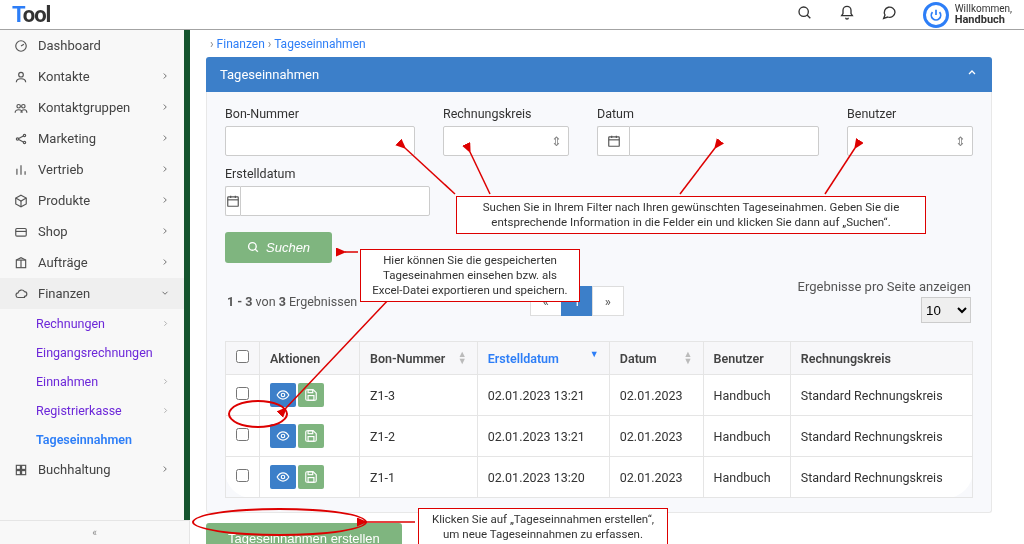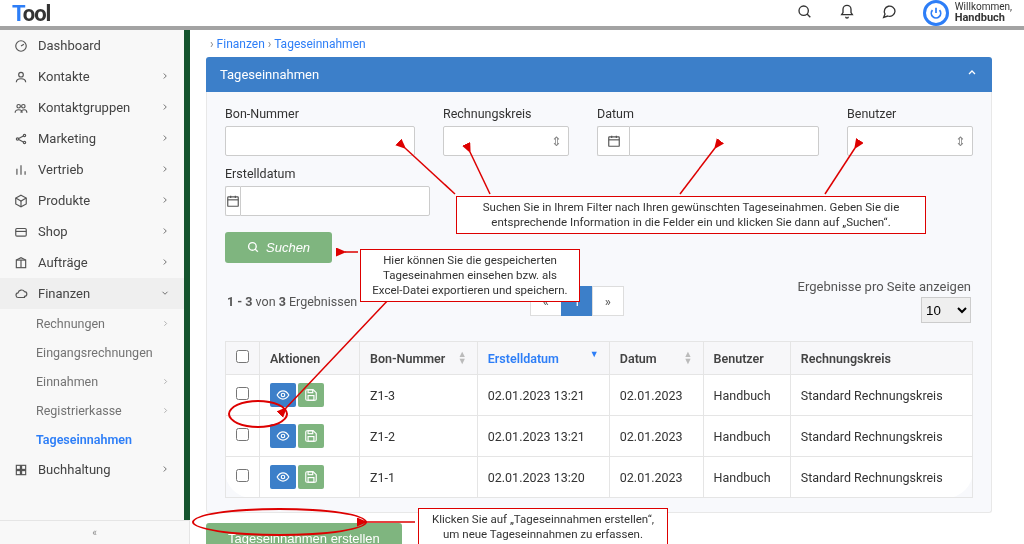--- a/index.html
+++ b/index.html
@@ -1,33 +1,33 @@
 <!DOCTYPE html>
 <html><head>
 <meta charset="utf-8">
 <style>
 * { box-sizing: border-box; margin: 0; padding: 0; }
 body { font-family: -apple-system, BlinkMacSystemFont, "Segoe UI", Roboto, sans-serif; font-size: 13px; color: #333; background: #fff; width: 1024px; height: 544px; overflow: hidden; position: relative; }
-.topbar { height: 30px; display: flex; align-items: center; justify-content: space-between; padding: 0 12px; border-bottom: 4px solid #a3a3a3; }
+.topbar { height: 30px; display: flex; align-items: center; justify-content: space-between; padding: 0 12px; border-bottom: 1px solid #a3a3a3; }
 .logo { font-size: 22px; font-weight: 700; letter-spacing: -1px; }
 .logo .t { color: #2d7ef7; }
 .top-icons { display: flex; align-items: center; gap: 26px; }
 .top-icons svg { width: 16px; height: 16px; stroke: #333; fill: none; stroke-width: 2; }
 .user-box { display: flex; align-items: center; gap: 6px; }
 .user-box .pwr { width: 26px; height: 26px; border-radius: 50%; border: 3px solid #2d7ef7; display: flex; align-items: center; justify-content: center; }
 .user-box .pwr svg { width: 14px; height: 14px; stroke: #2d7ef7; stroke-width: 3; fill: none; }
 .user-text { font-size: 10px; line-height: 1.1; }
 .user-text b { font-size: 11px; }
 .layout { display: flex; height: calc(100% - 30px); }
 .sidebar { width: 190px; background: #f8f8f8; border-right: 6px solid #14532d; display: flex; flex-direction: column; overflow-y: auto; }
 .nav-item { display: flex; align-items: center; padding: 8px 14px; font-size: 13px; color: #444; cursor: pointer; justify-content: space-between; }
 .nav-item .lbl { display: flex; align-items: center; gap: 10px; }
 .nav-item svg { width: 14px; height: 14px; stroke: #555; fill: none; stroke-width: 2; }
 .nav-item .chev svg { width: 10px; height: 10px; }
-.sub-item { padding: 7px 14px 7px 36px; font-size: 12.5px; color: #737373; display: flex; justify-content: space-between; align-items: center; cursor: pointer; }
+.sub-item { padding: 7px 14px 7px 36px; font-size: 12.5px; color: #6d28d9; display: flex; justify-content: space-between; align-items: center; cursor: pointer; }
 .sub-item.active { color: #2d7ef7; font-weight: 600; }
 .nav-item.open { background: #efefef; }
 .collapse-bar { text-align: center; padding: 6px; color: #888; font-size: 10px; border-top: 1px solid #e5e5e5; margin-top: auto; }
 .main { flex: 1; padding: 4px 32px 10px 16px; overflow-y: auto; position: relative; }
 .breadcrumb { font-size: 12px; color: #888; padding: 3px 0 6px 4px; }
 .breadcrumb a { color: #2d7ef7; text-decoration: none; }
 .panel-head { background: #3c7fc9; color: #fff; padding: 10px 14px; border-radius: 3px 3px 0 0; display: flex; justify-content: space-between; align-items: center; }
 .panel-head .chev svg { width: 12px; height: 12px; stroke: #fff; fill: none; stroke-width: 2.5; }
 .panel-body { background: #f8f9fc; border: 1px solid #e8e8e8; border-top: none; padding: 14px 18px 14px 18px; border-radius: 0 0 3px 3px; }
 .filter-row { display: flex; gap: 28px; margin-bottom: 10px; }

